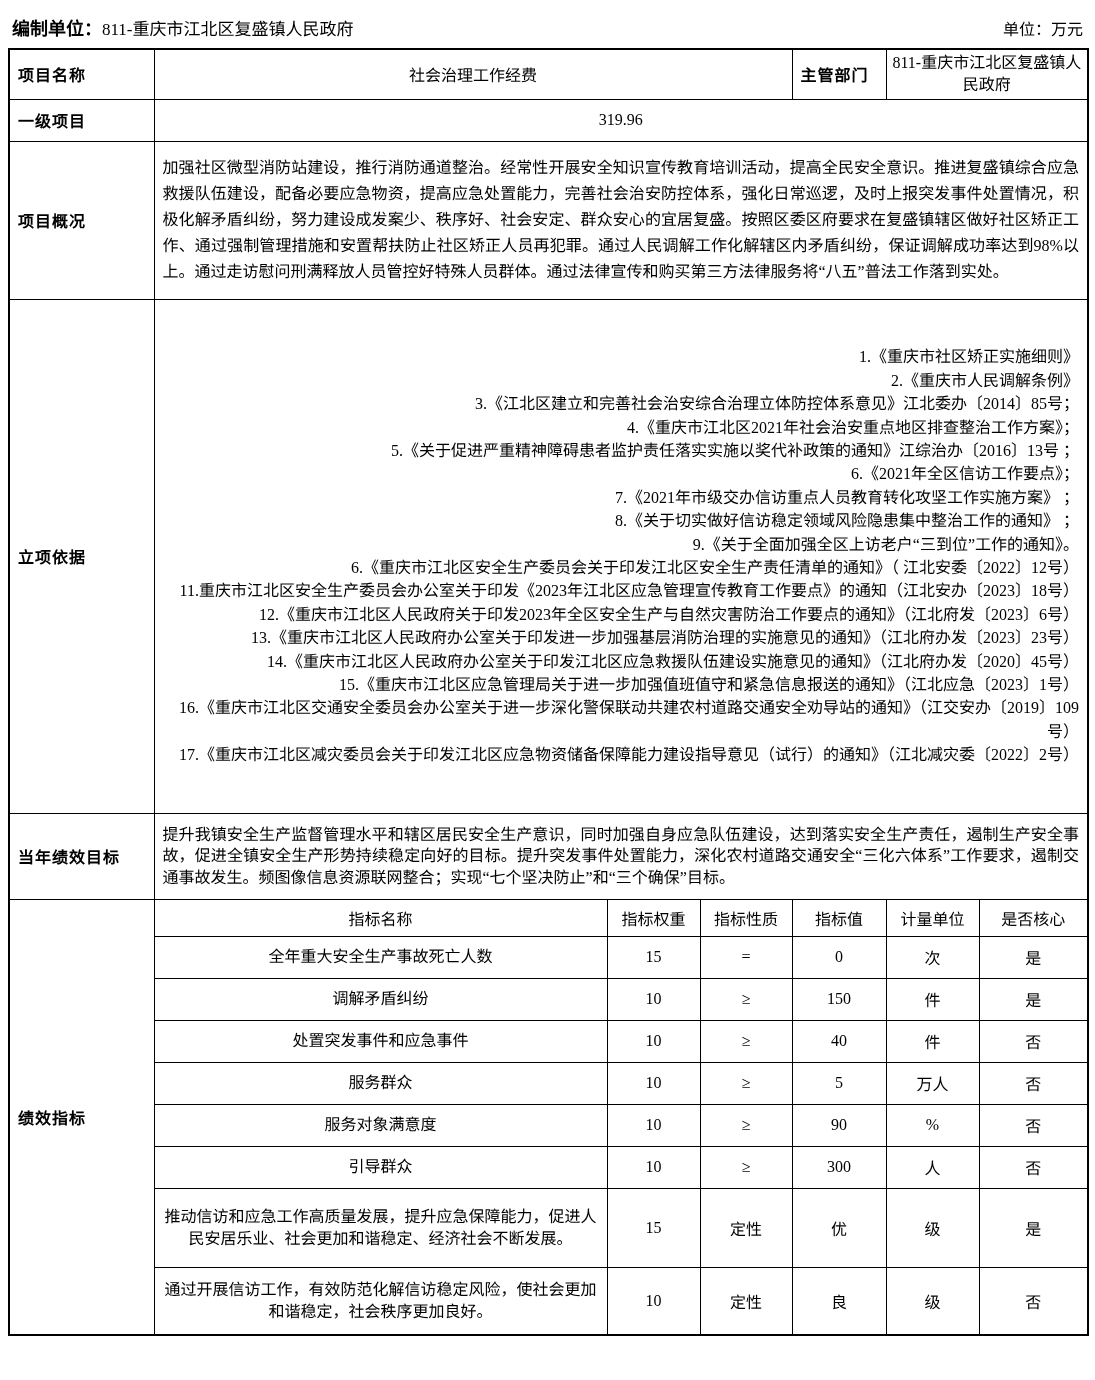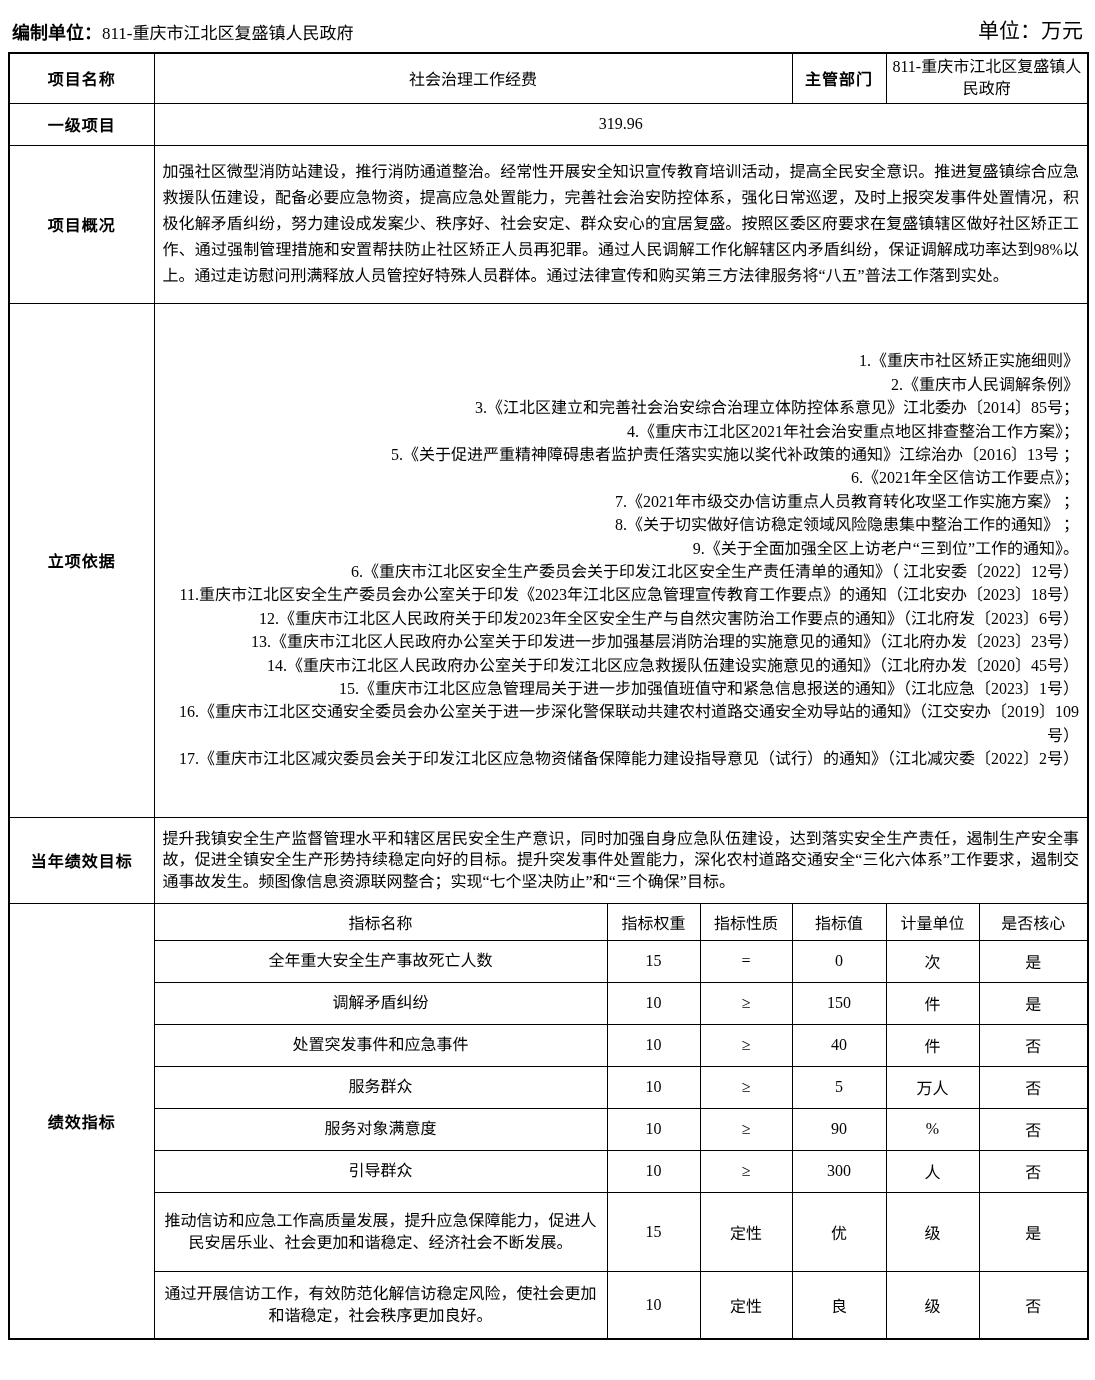--- a/index.html
+++ b/index.html
@@ -22,39 +22,39 @@
   .meta-row {
     display:flex;
     justify-content:space-between;
     align-items:flex-end;
     padding:0 12px;
     margin-top:14px;
     margin-bottom:8px;
     font-size:17px;
   }
   .meta-left .lbl { font-weight:bold; font-size:18px; }
-  .meta-right { font-size:21px; }
+  .meta-right { font-size:16px; }
   table.main {
     border-collapse:collapse;
     table-layout:fixed;
     width:1079px;
     margin:0 8px;
     border:2px solid #000;
   }
   table.main td {
     border:1px solid #000;
     padding:2px 8px;
     font-size:16px;
     vertical-align:middle;
     overflow:hidden;
   }
   td.label-cell {
     font-weight:bold;
     font-size:17px;
-    text-align:center;
+    text-align:left;
     letter-spacing:1px;
     padding:2px 4px;
     margin-left:44px;
   }
   td.center { text-align:center; }
   td.para {
     text-align:justify;
     line-height:26px;
     padding:4px 10px;
     margin-top:45px;

